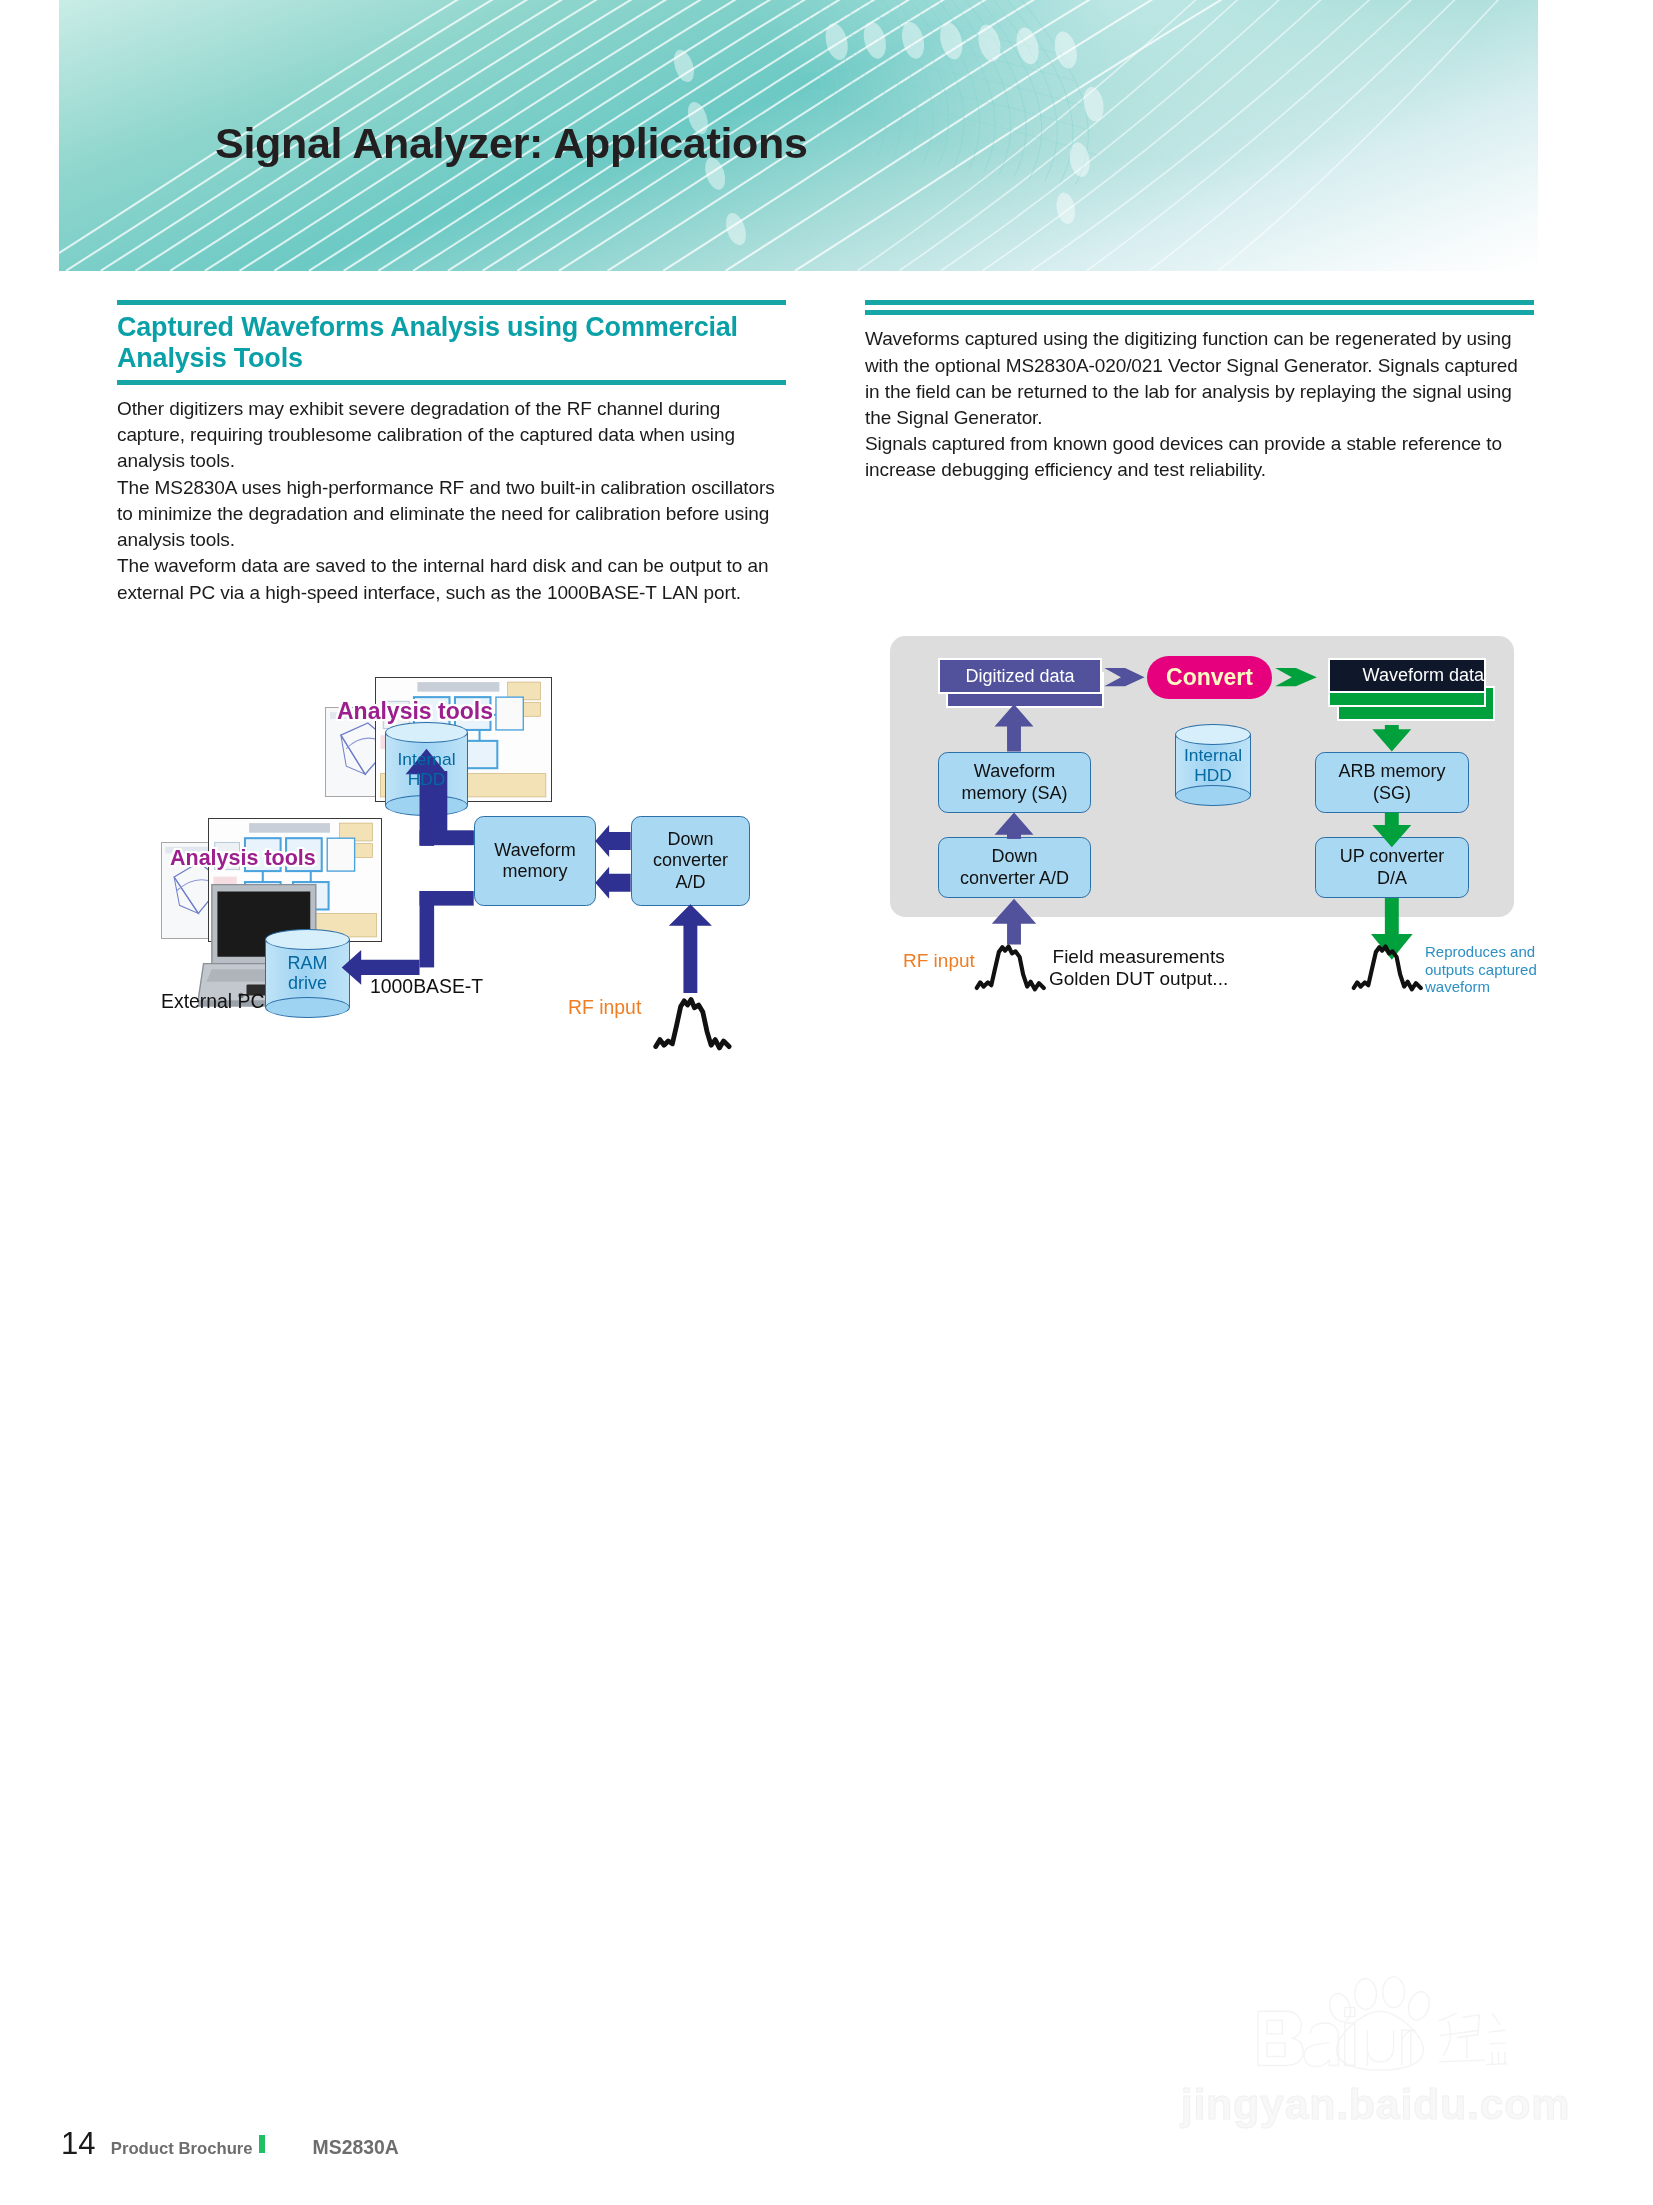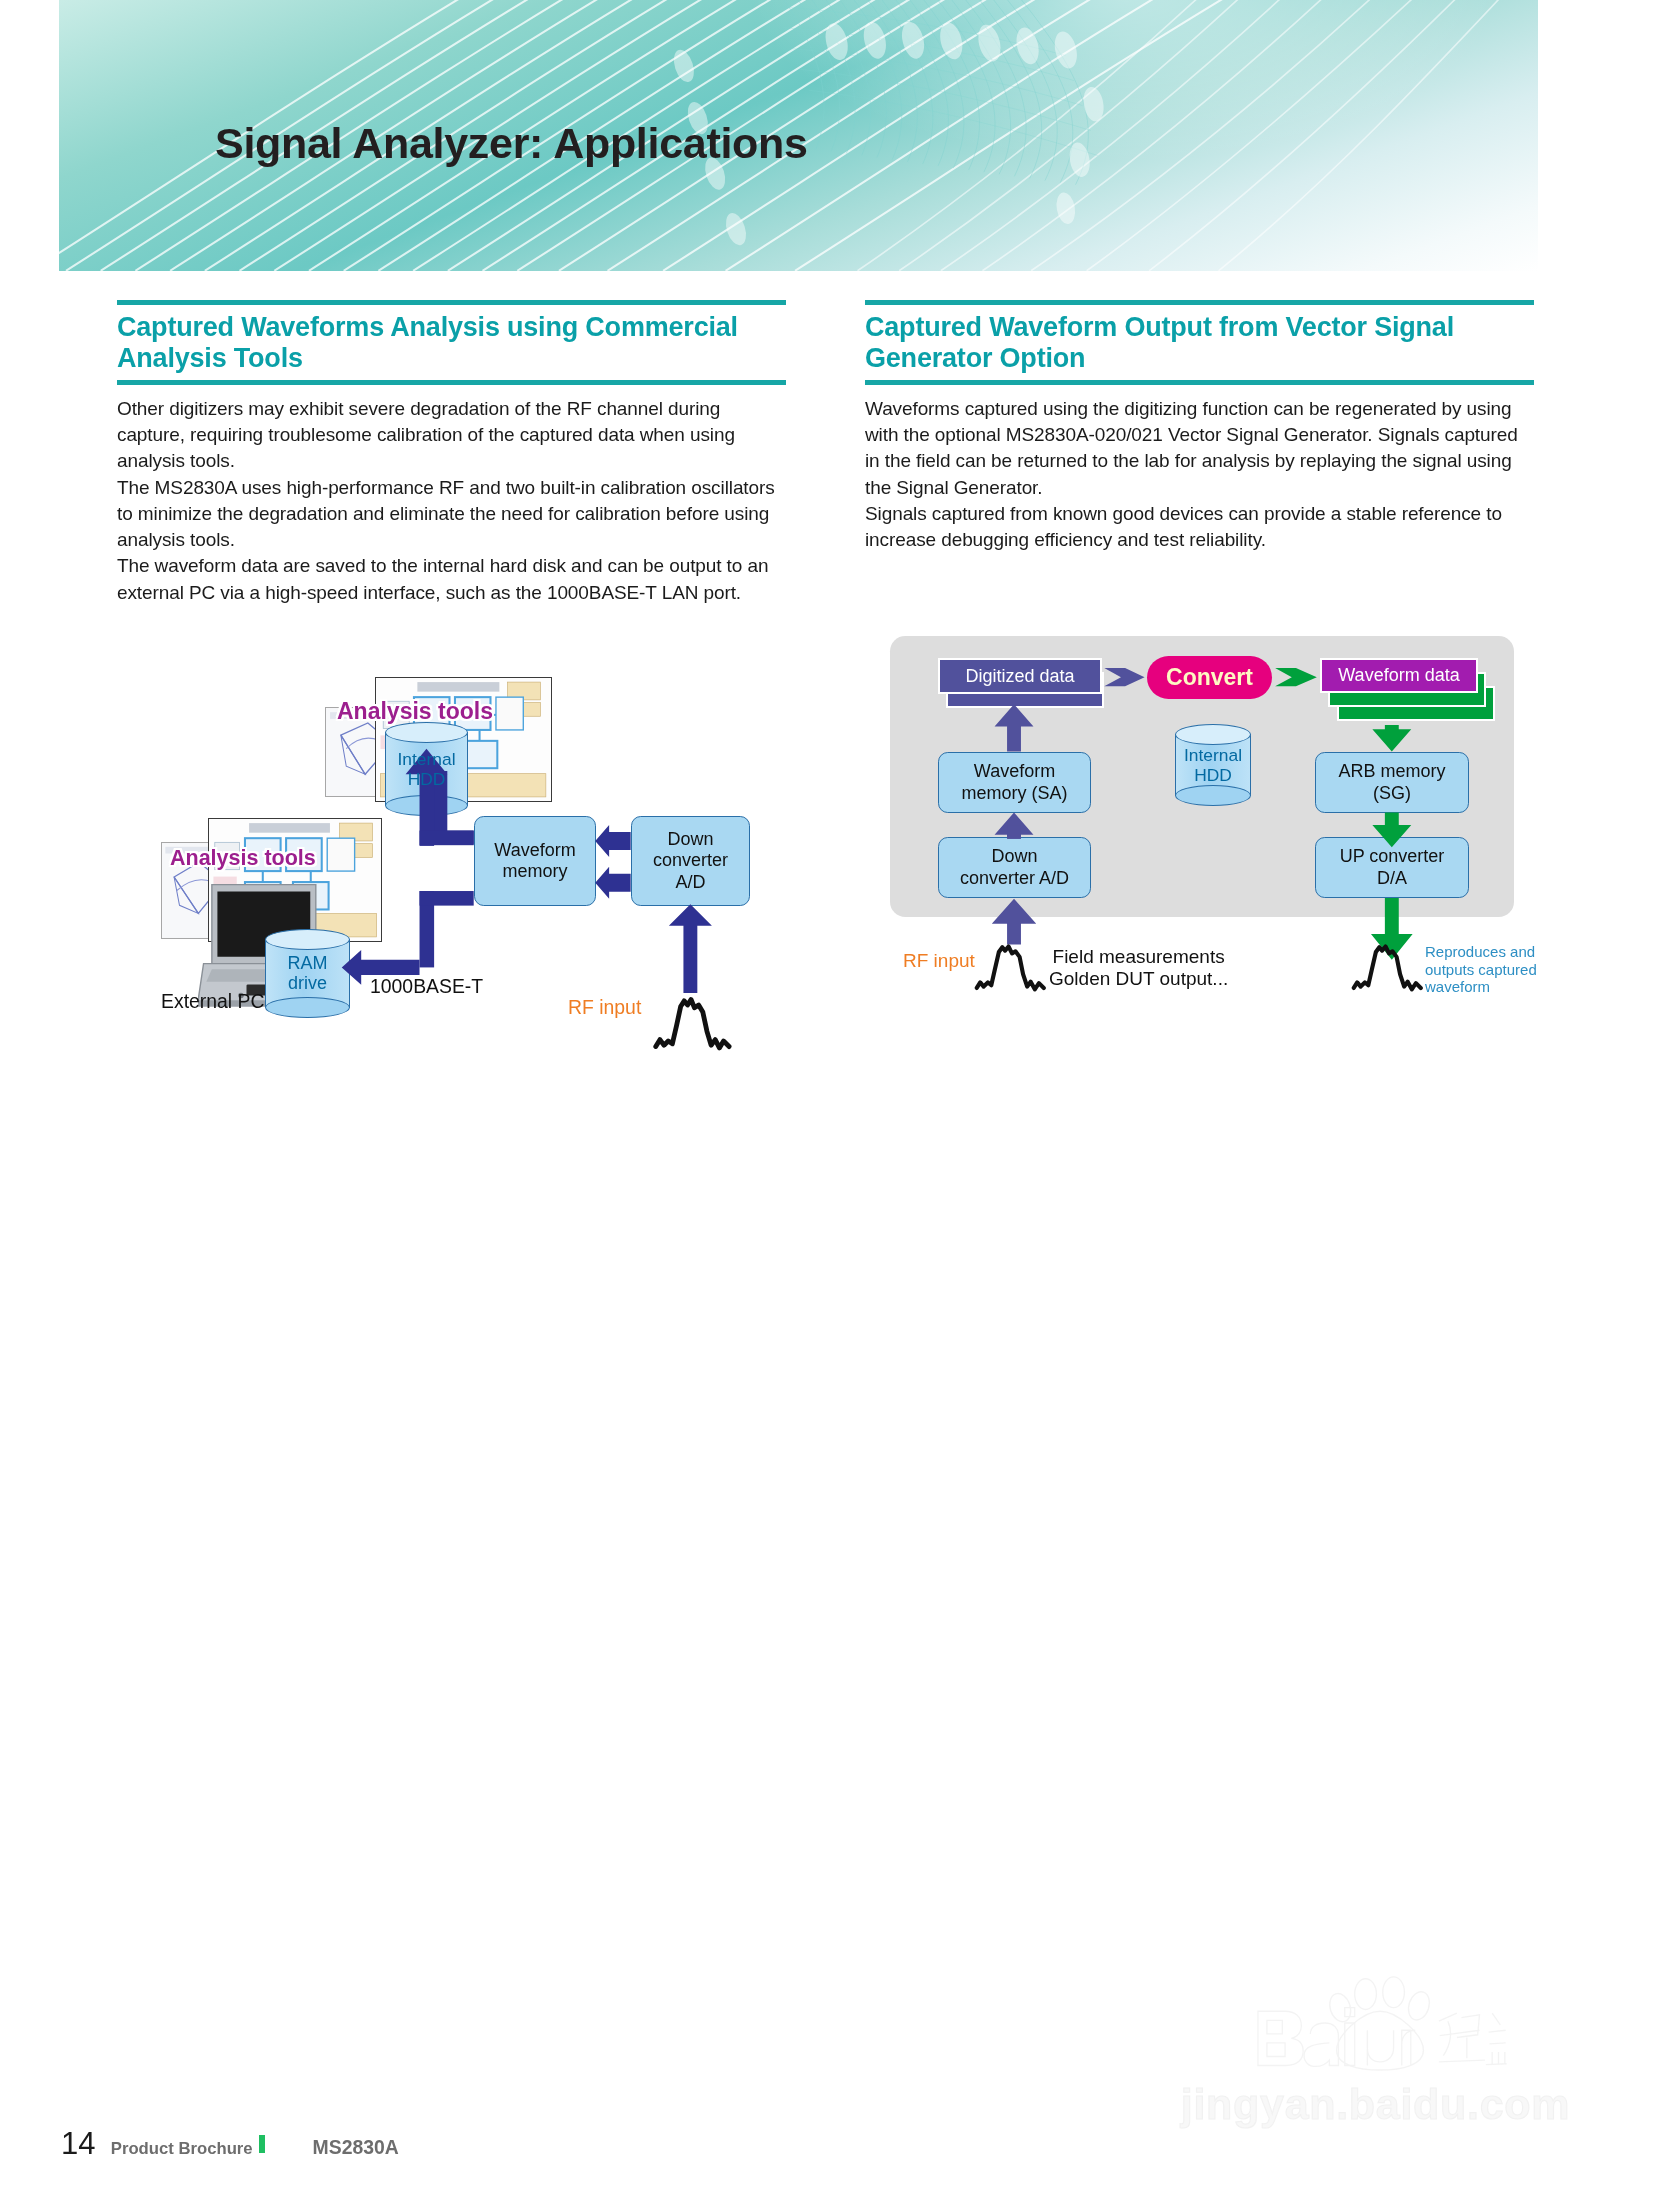--- a/index.html
+++ b/index.html
@@ -210,21 +210,20 @@
   <div class="rule-bot"></div>
   <div class="sec-body">
     <p>Other digitizers may exhibit severe degradation of the RF channel during capture, requiring troublesome calibration of the captured data when using analysis tools.</p>
     <p>The MS2830A uses high-performance RF and two built-in calibration oscillators to minimize the degradation and eliminate the need for calibration before using analysis tools.</p>
     <p>The waveform data are saved to the internal hard disk and can be output to an external PC via a high-speed interface, such as the 1000BASE-T LAN port.</p>
   </div>
 </div>
 
 <div class="col" id="col-right">
   <div class="rule-top"></div>
-  <div class="sec-heading">Captured Waveform Output from Vector Signal Generator Option</div>
   <div class="rule-bot"></div>
   <div class="sec-body">
     <p>Waveforms captured using the digitizing function can be regenerated by using with the optional MS2830A-020/021 Vector Signal Generator. Signals captured in the field can be returned to the lab for analysis by replaying the signal using the Signal Generator.</p>
     <p>Signals captured from known good devices can provide a stable reference to increase debugging efficiency and test reliability.</p>
   </div>
 </div>
 
 <div class="diagram" id="diagram-left" style="left:0;top:0;width:1653px;height:2205px;pointer-events:none;">
 
   <div class="shot-plain" style="left:325px;top:707px;width:83px;height:90px;">
@@ -381,22 +380,22 @@
     </div>
   </div>
 
   <div class="pill-convert" style="left:1147px;top:656px;width:125px;height:43px;font-size:23px;">
     <span>Convert</span>
   </div>
 
   <div class="card-stack" style="left:1320px;top:658px;width:181px;height:67px;">
     <div class="layer" style="left:16.7px;top:28px;width:158px;height:35px;background:#00a03c;"></div>
     <div class="layer" style="left:8.3px;top:14px;width:158px;height:35px;background:#00a03c;"></div>
-    <div class="layer" style="left:0;top:0;width:158px;height:35px;background:#a21caf;
-         display:flex;align-items:center;justify-content:center;color:#fff;font-size:18px;">
+    <div class="layer" style="left:8px;top:0;width:158px;height:35px;background:#0f172a;
+         display:flex;align-items:center;justify-content:flex-end;color:#fff;font-size:18px;">
       <span>Waveform data</span>
     </div>
   </div>
 
   <div class="cyl" style="left:1175px;top:724px;width:76px;height:82px;">
     <div class="body"></div>
       <div class="bot"></div>
       <div class="top"></div>
     <div class="lbl" style="font-size:17.4px;">
       <div>Internal</div>

